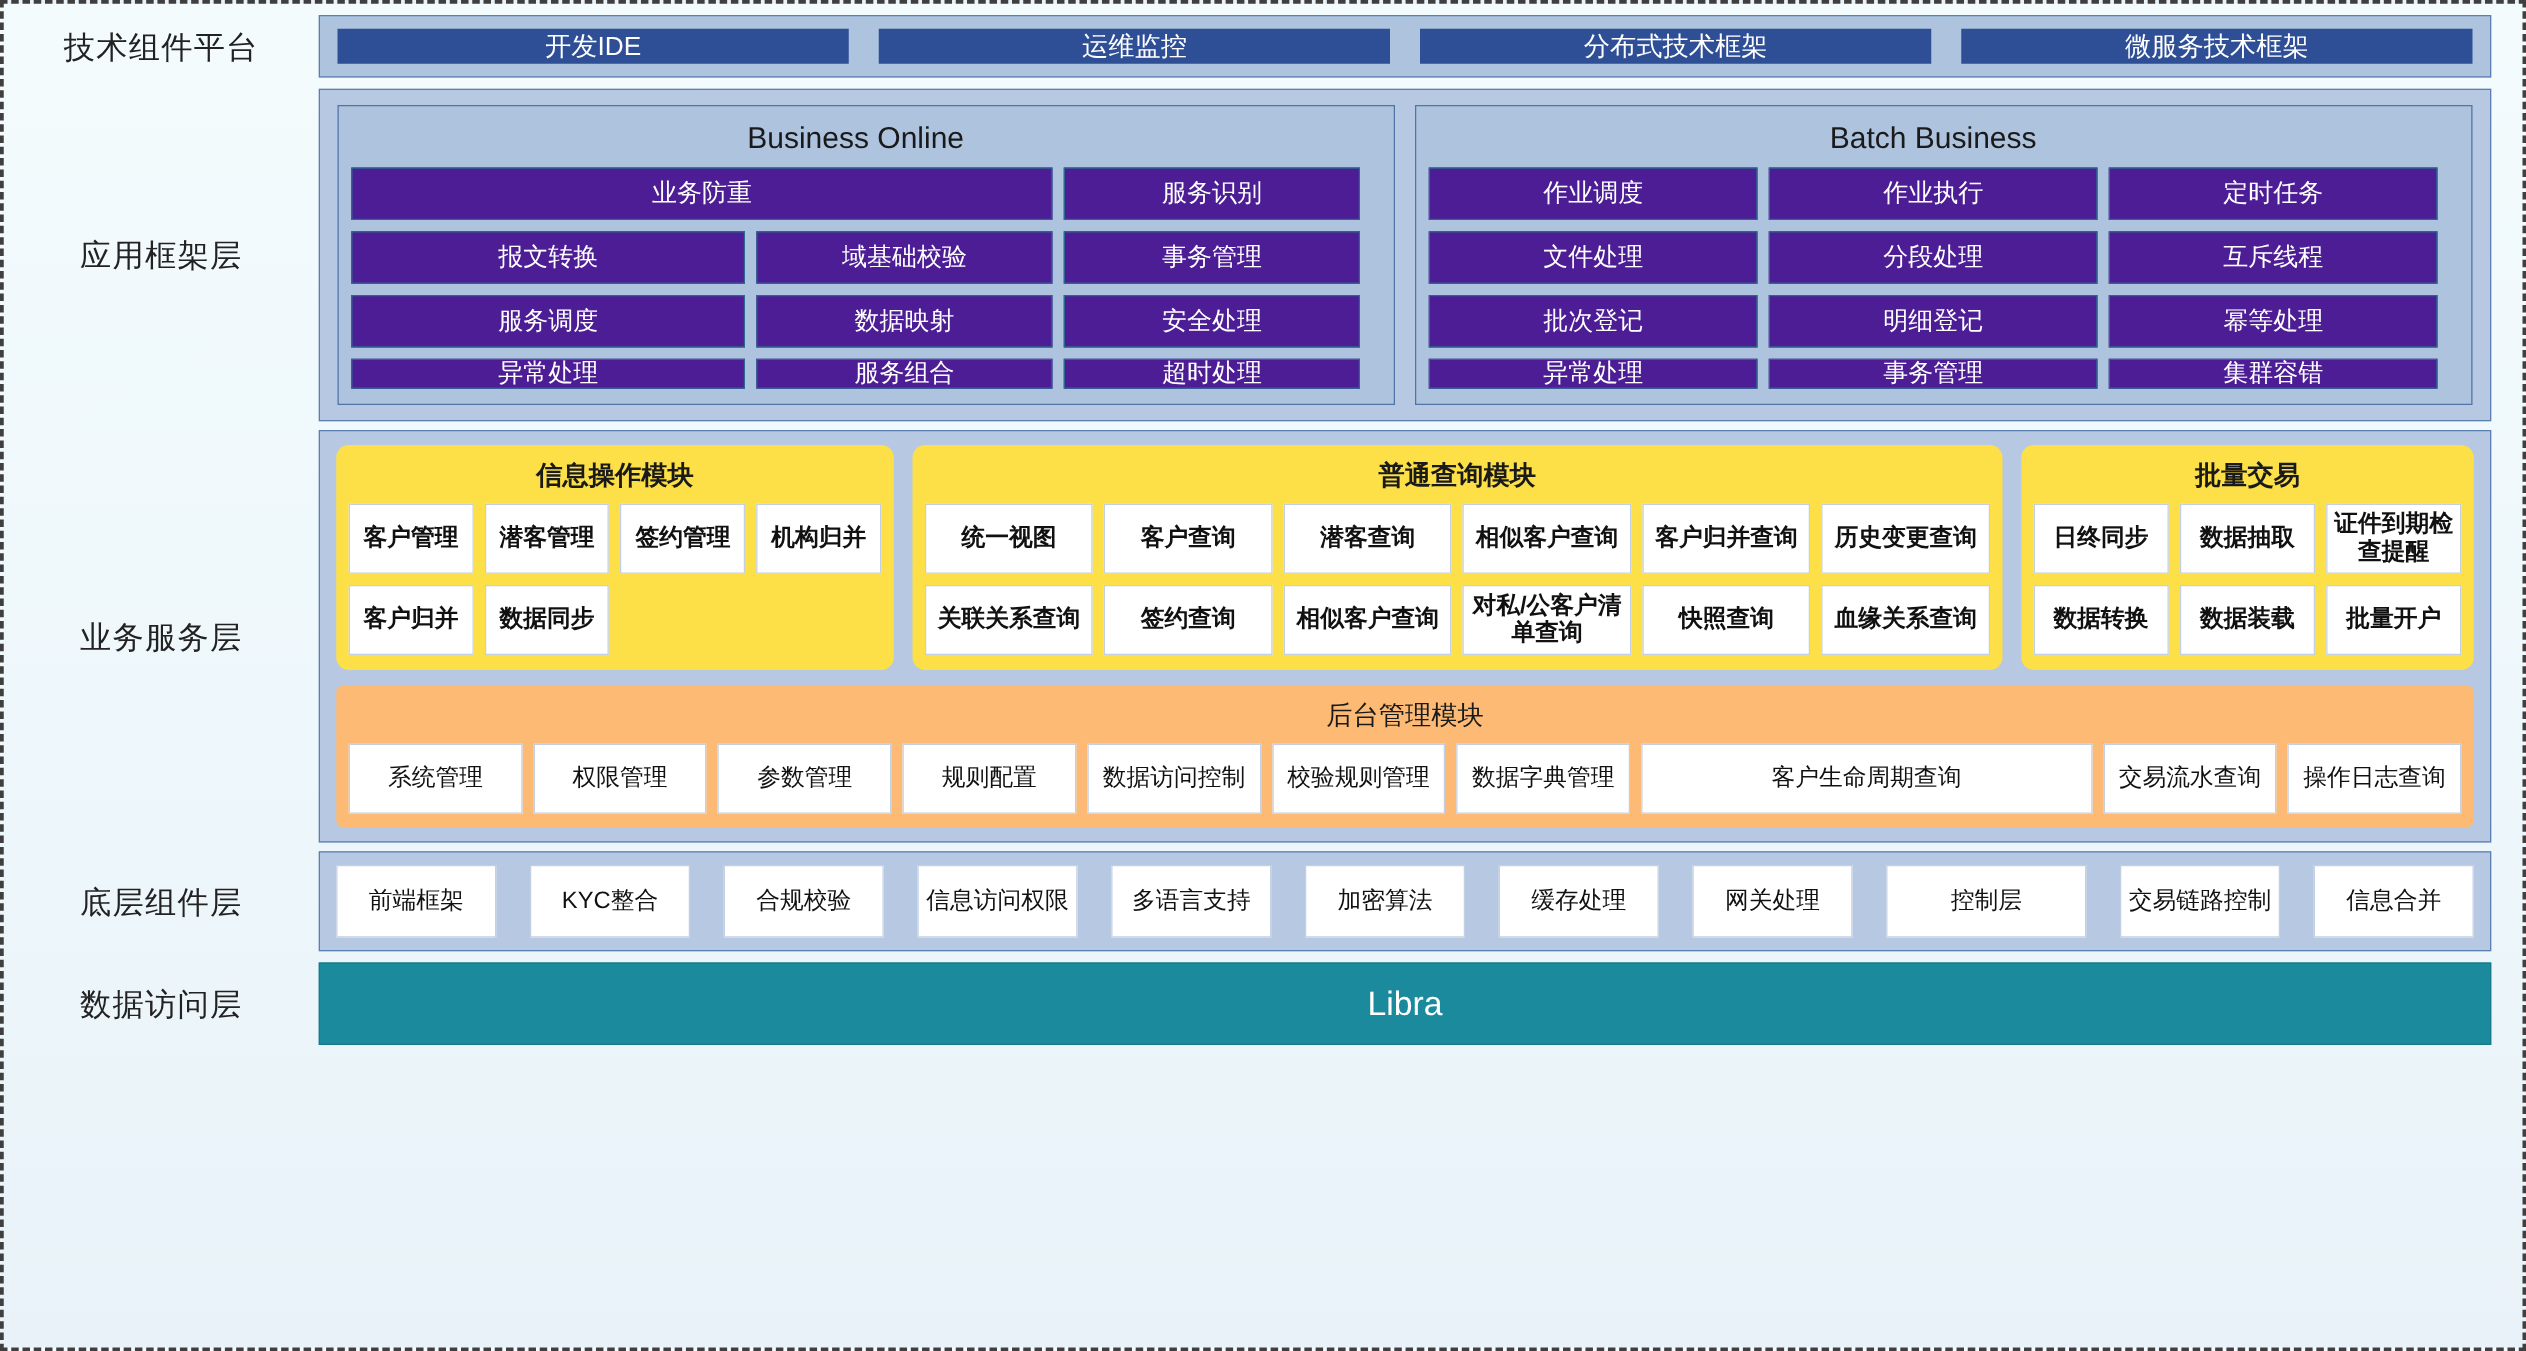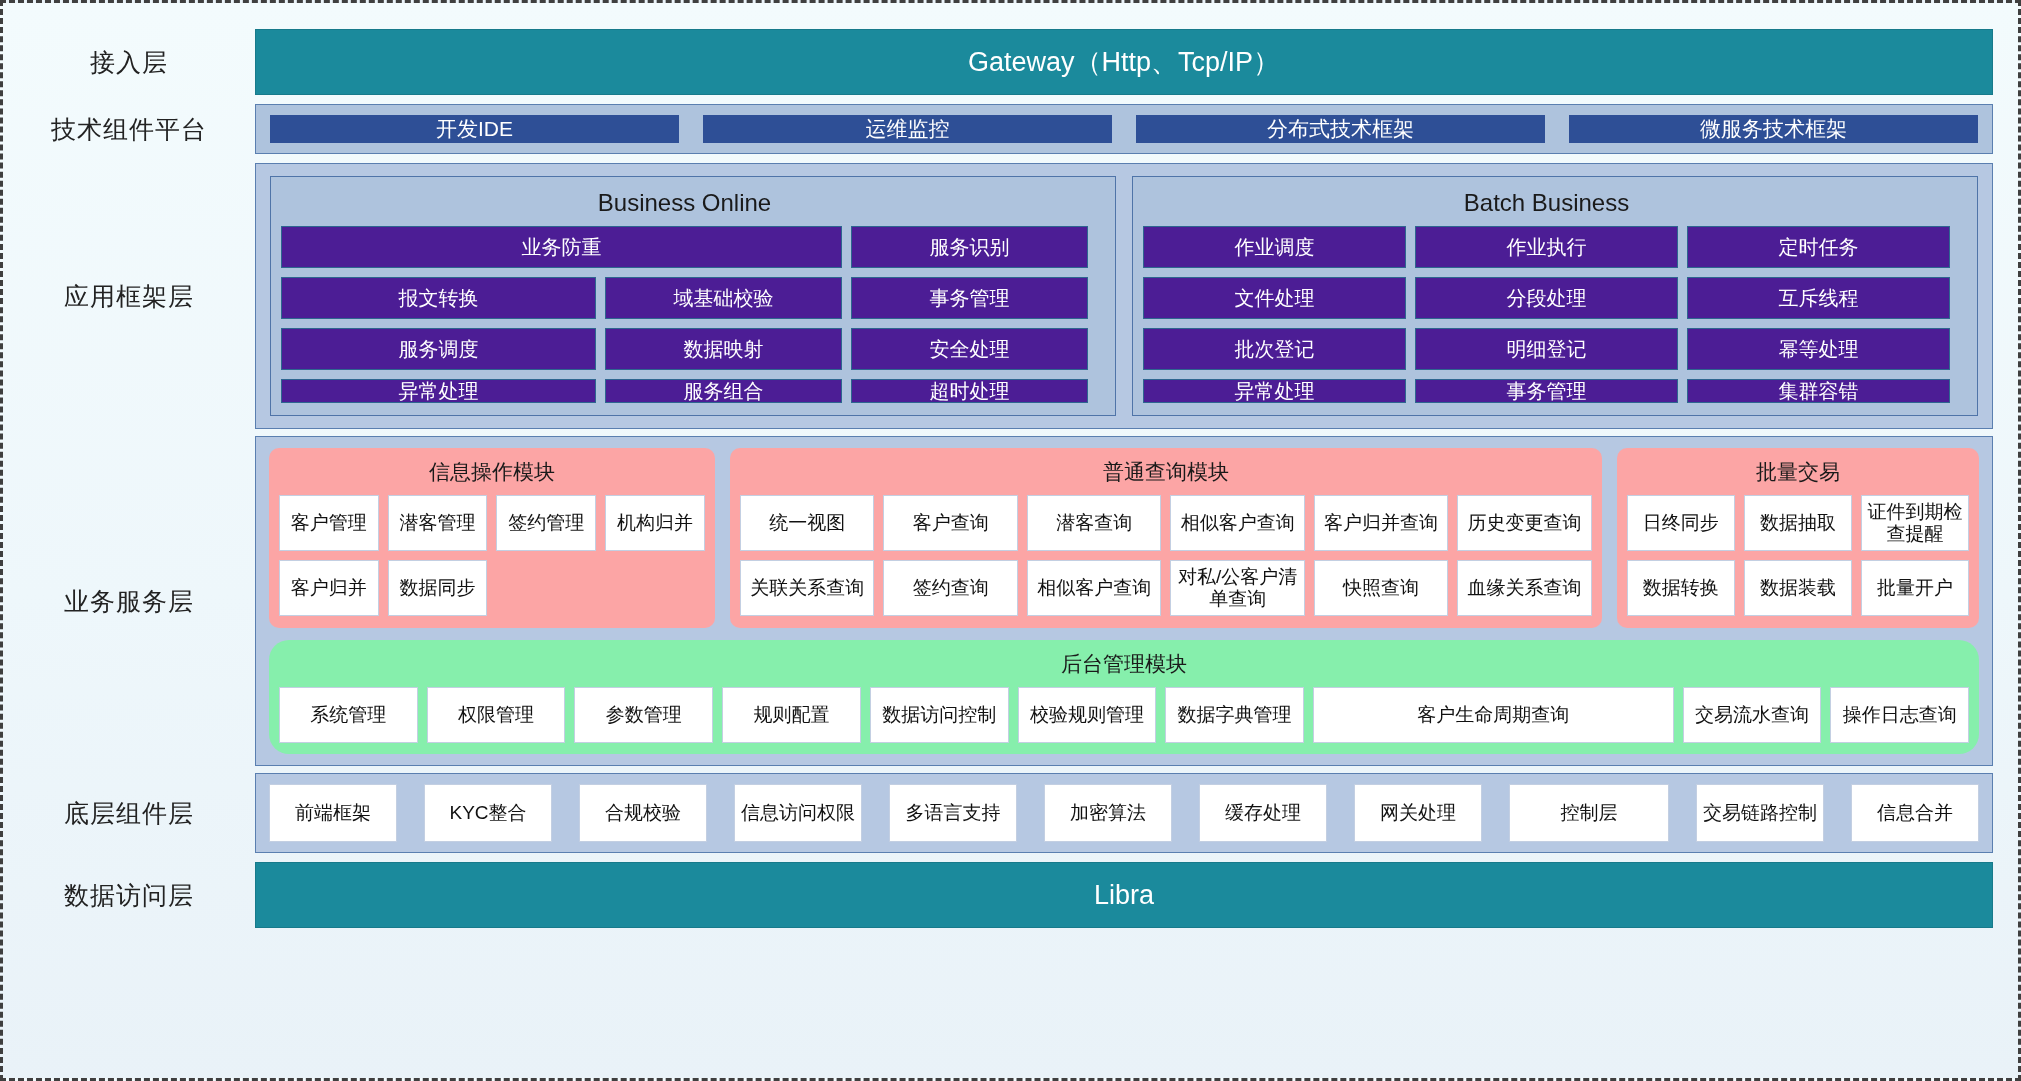--- a/index.html
+++ b/index.html
@@ -101,23 +101,24 @@
   .span2 { grid-column: span 2; }
 
   
   .svc-outer {
     background: #b6c8e2;
     border: 1px solid #5a7fb0;
     padding: 11px 13px;
   }
   .svc-top { display: flex; gap: 15px; }
   .svc-group {
-    background: #fca5a5;
+    background: #fde047;
     border-radius: 10px;
     padding: 7px 10px 12px 10px;
+    font-weight: bold;
   }
   .svc-title {
     text-align: center;
     font-size: 21px;
     color: #1a1a1a;
     padding: 3px 0 9px 0;
   }
   .svc-grid { display: grid; gap: 9px; }
   .cell-white {
     background: #ffffff;
@@ -128,22 +129,22 @@
     text-align: center;
     line-height: 1.18;
     padding: 2px;
   }
   .g-info { grid-template-columns: repeat(4, 1fr); grid-template-rows: 56px 56px; }
   .g-query { grid-template-columns: repeat(6, 1fr); grid-template-rows: 56px 56px; }
   .g-batch { grid-template-columns: repeat(3, 1fr); grid-template-rows: 56px 56px; }
 
   .svc-bottom {
     margin-top: 12px;
-    background: #86efac;
-    border-radius: 20px;
+    background: #fdba74;
+    border-radius: 6px;
     padding: 7px 10px 11px 10px;
   }
   .g-admin {
     display: grid;
     grid-template-columns: 1fr 1fr 1fr 1fr 1fr 1fr 1fr 2.6fr 1fr 1fr;
     gap: 9px;
     grid-template-rows: 56px;
   }
 
   
@@ -158,26 +159,20 @@
   }
 
   .spacer-sm { height: 9px; }
   .spacer-xs { height: 7px; }
 </style>
 </head>
 <body>
 
 <div id="root">
 
-  <div class="layer-row" style="padding-top:26px;">
-    <div class="layer-label">接入层</div>
-    <div class="layer-body">
-      <div class="band-teal">Gateway（Http、Tcp/IP）</div>
-    </div>
-  </div>
 
   <div class="spacer-sm"></div>
 
   <div class="layer-row">
     <div class="layer-label">技术组件平台</div>
     <div class="layer-body">
       <div class="band-lightblue">
         <div class="chip-dark">开发IDE</div>
         <div class="chip-dark">运维监控</div>
         <div class="chip-dark">分布式技术框架</div>

